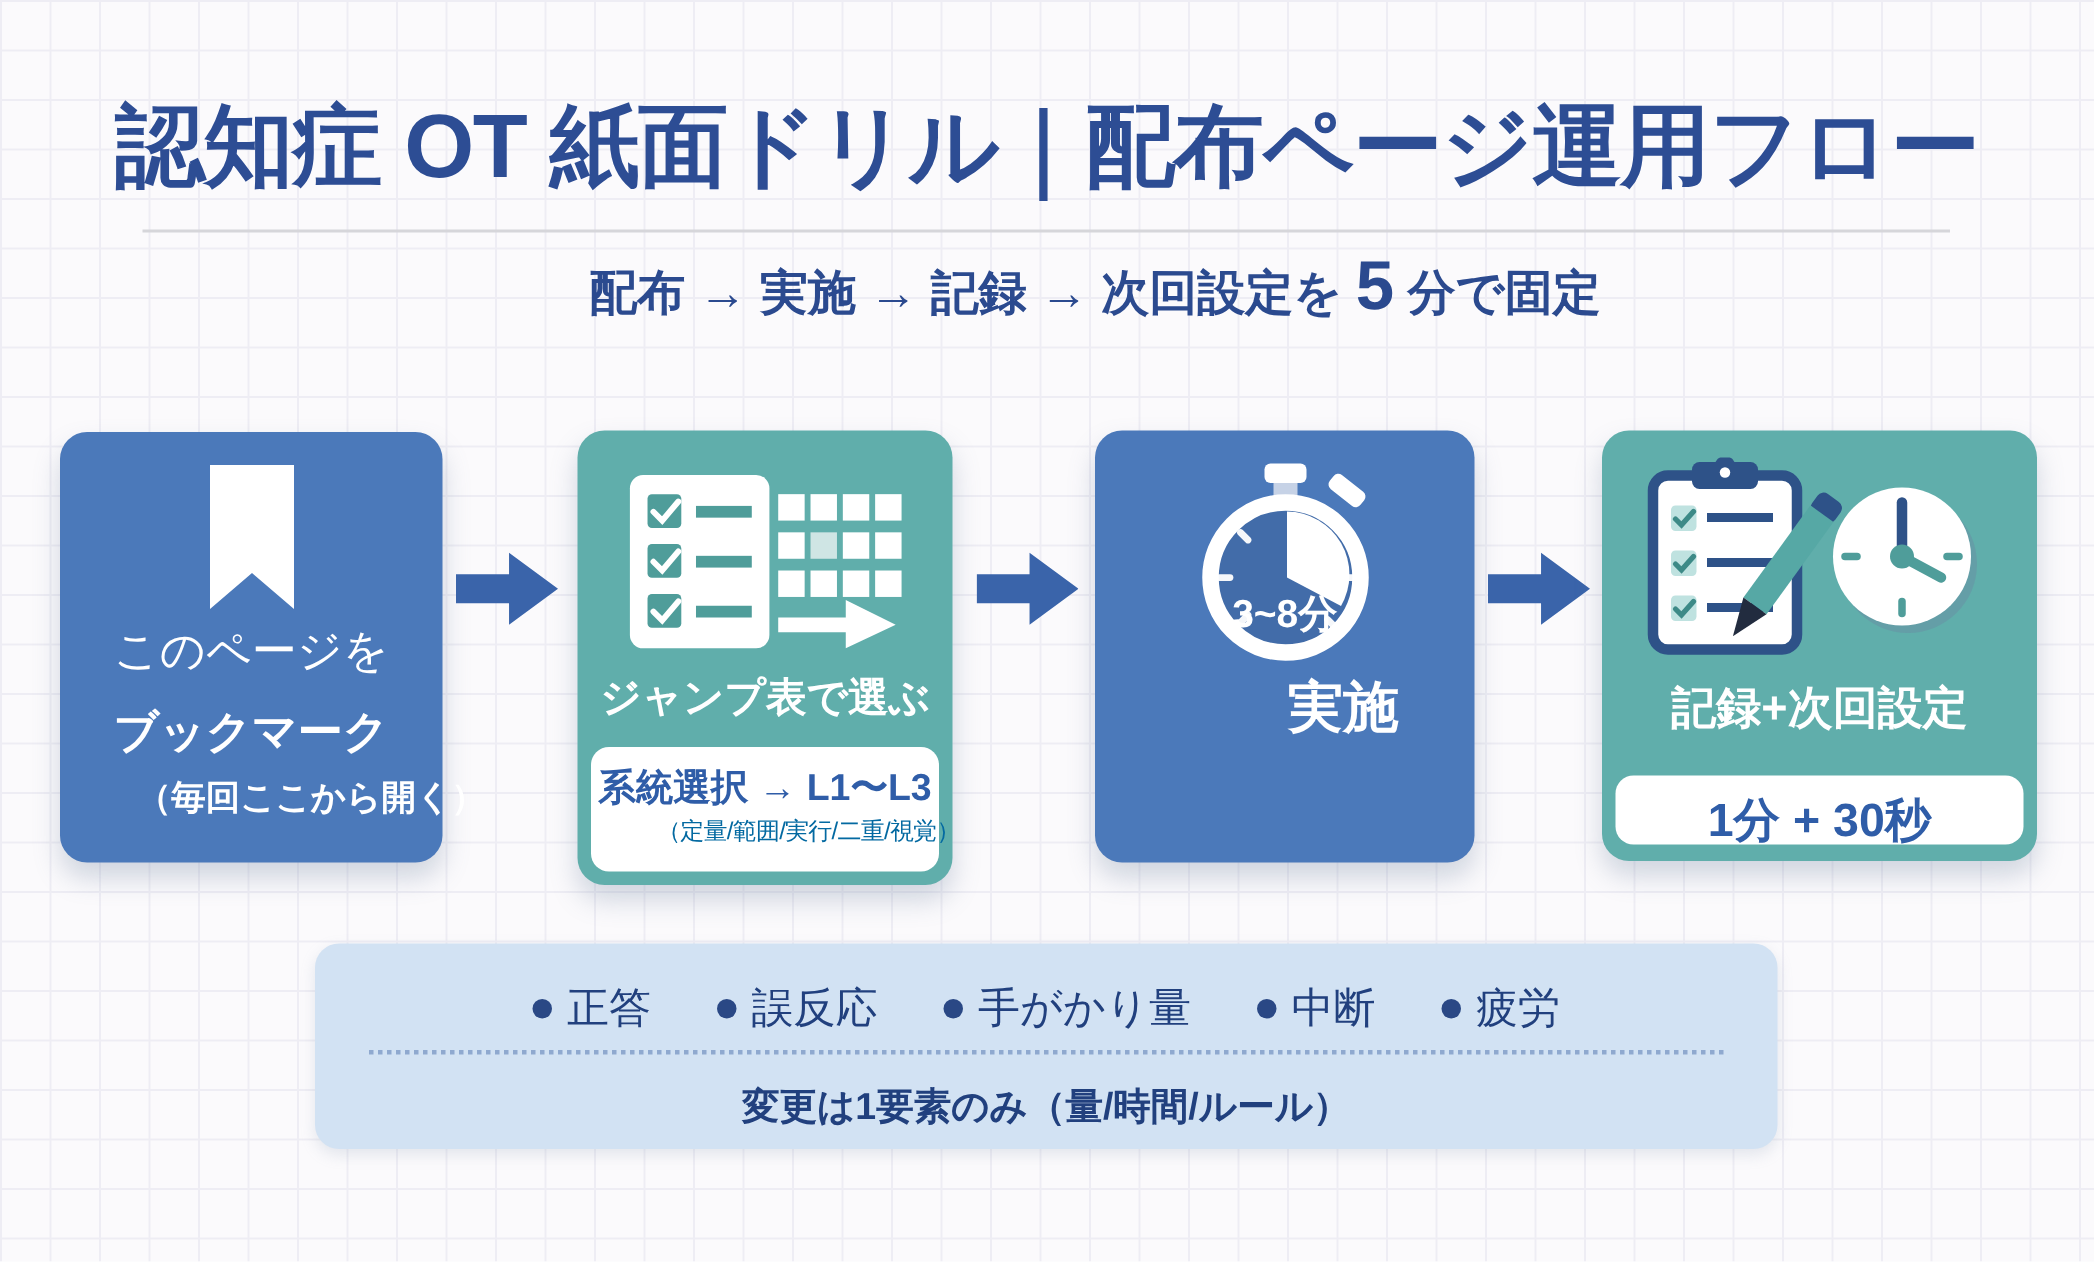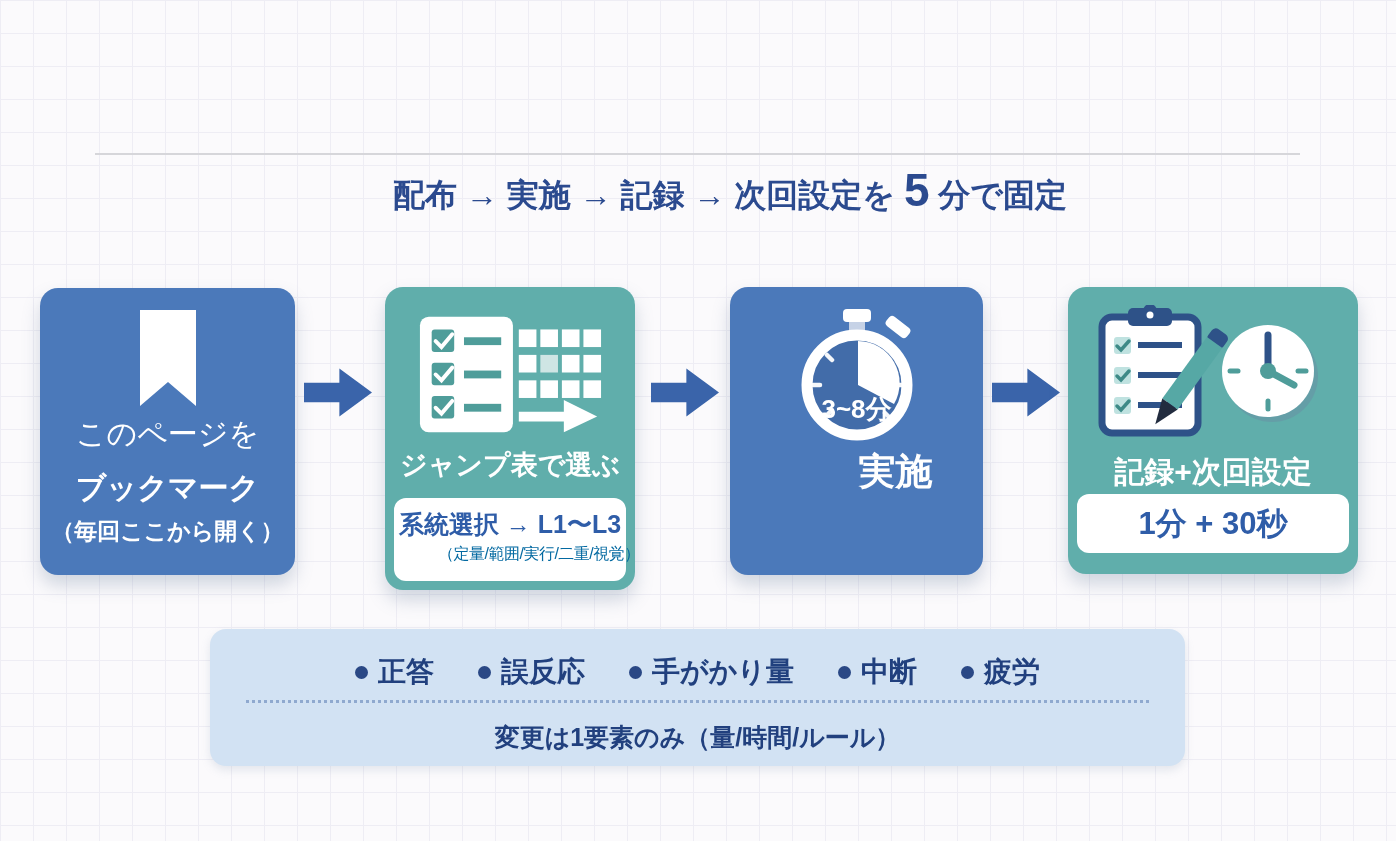--- a/index.html
+++ b/index.html
@@ -39,50 +39,51 @@
 
   .icon-svg{position:absolute;left:50%;transform:translateX(-50%);}
   .s1-icon{top:22px;}
   .s2-icon{top:24px;}
   .s3-icon{top:20px;}
   .s4-icon{left:14px;top:18px;transform:none;}
 
   .wtext{position:absolute;left:0;width:100%;text-align:center;color:#ffffff;white-space:nowrap;}
   .s1-l1{top:126px;font-size:30px;font-weight:400;}
   .s1-l2{top:180px;font-size:30px;font-weight:800;}
-  .s1-note{top:228px;font-size:23px;font-weight:700;}
+  .s1-note{top:228px;font-size:23px;font-weight:700;padding-left:40px;}
 
   .s2-label{top:160px;font-size:27px;font-weight:800;}
   .subbox{position:absolute;left:9px;right:9px;background:#ffffff;border-radius:12px;text-align:center;}
   .s2-sub{top:211px;height:83px;}
   .s2-sub-title{margin-top:10px;font-size:25px;font-weight:800;color:#2f5da8;white-space:nowrap;}
   .s2-sub-note{margin-top:3px;font-size:16px;font-weight:400;color:#0369a1;letter-spacing:-0.5px;white-space:nowrap;padding-left:44px;}
 
   .s3-timer{top:105px;font-size:26px;font-weight:800;}
   .s3-label{top:160px;font-size:37px;font-weight:800;margin-left:39px;}
 
   .s4-label{top:165px;font-size:30px;font-weight:700;}
-  .s4-sub{top:207px;height:59px;}
+  .s4-sub{top:230px;height:46px;}
   .s4-time{line-height:59px;font-size:31px;font-weight:800;color:#2f5da8;white-space:nowrap;}
 
   .panel{
     position:absolute;left:210px;top:629px;width:975px;height:137px;
     background:#d2e2f3;border-radius:16px;box-shadow:0 4px 10px rgba(130,150,175,.20);
   }
   .bullets{position:absolute;top:24px;left:0;right:0;display:flex;justify-content:center;gap:44px;align-items:center;}
-  .b-item{display:flex;align-items:center;gap:10px;font-size:28px;font-weight:700;color:#21407e;white-space:nowrap;}
+  .b-item{display:flex;align-items:center;gap:10px;font-size:28px;font-weight:400;color:#21407e;white-space:nowrap;}
   .dot{width:13px;height:13px;border-radius:50%;background:#2a4885;flex:0 0 auto;}
   .dotline{position:absolute;top:71px;left:36px;right:36px;border-top:3px dotted #8fa9cf;}
   .p-note{position:absolute;top:92px;left:0;width:100%;text-align:center;font-size:25px;font-weight:800;color:#21407e;white-space:nowrap;}
 </style>
 </head>
 <body>
 
 <div class="canvas">
 
+  <div class="title">認知症 OT 紙面ドリル｜配布ページ運用フロー</div>
   <div class="title-divider"></div>
   <div class="subtitle"><span>配布 → 実施 → 記録 → 次回設定を </span><span class="big">5</span><span> 分で固定</span></div>
 
   <div class="step step1">
     <svg class="icon-svg s1-icon" width="68" height="98" viewBox="0 0 68 98">
       <path d="M6 0 H62 V96 L34 72 L6 96 Z" fill="#ffffff"></path>
     </svg>
     <div class="wtext s1-l1">このページを</div>
     <div class="wtext s1-l2">ブックマーク</div>
     <div class="wtext s1-note">（毎回ここから開く）</div>

